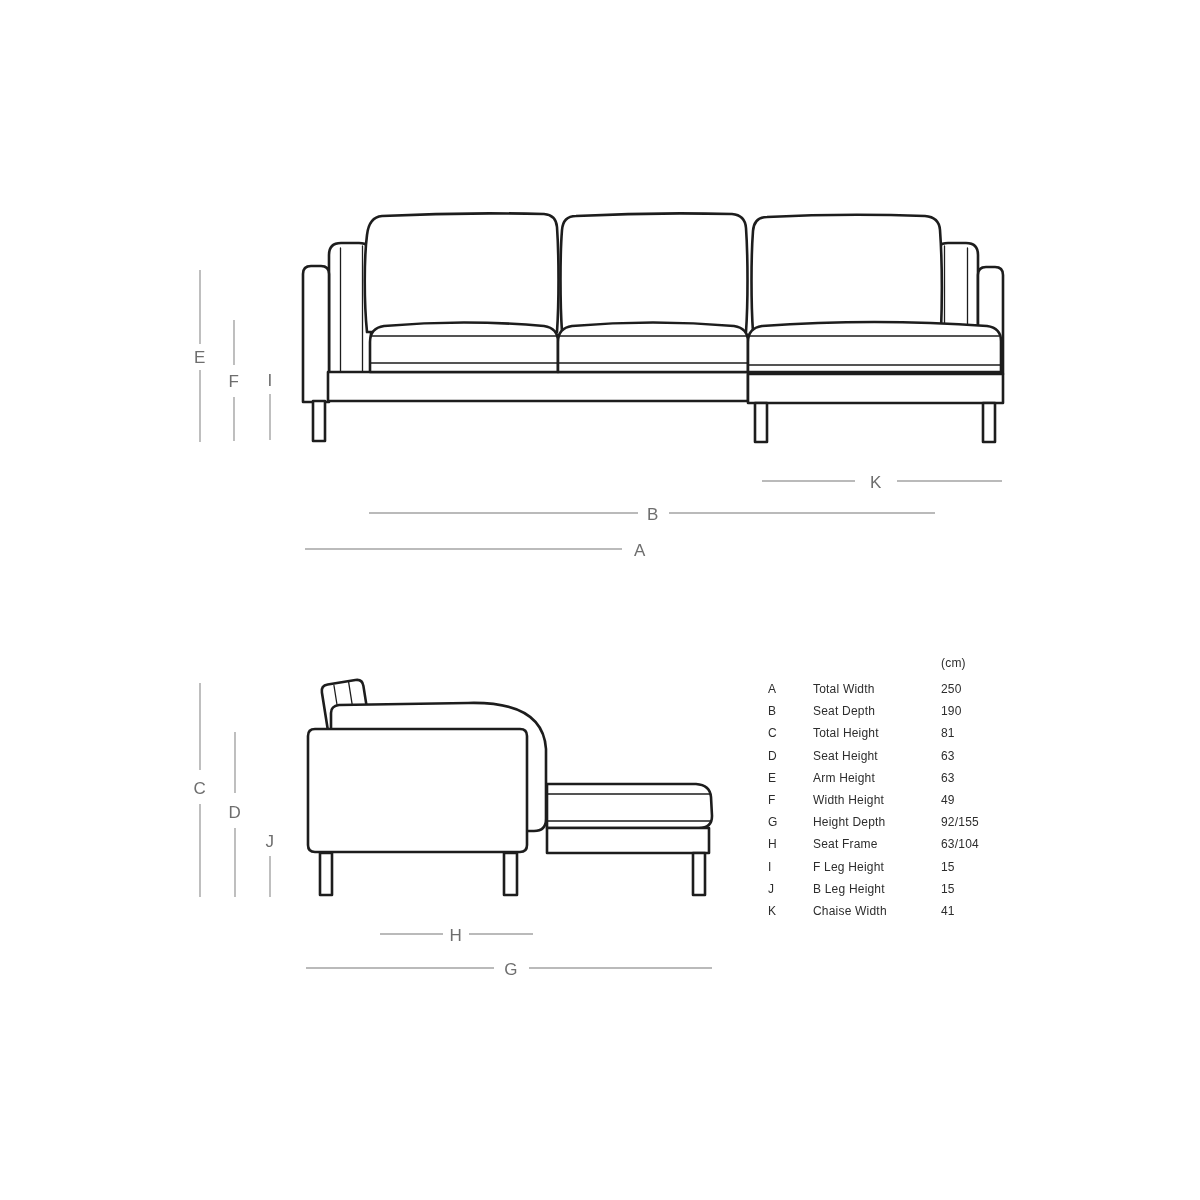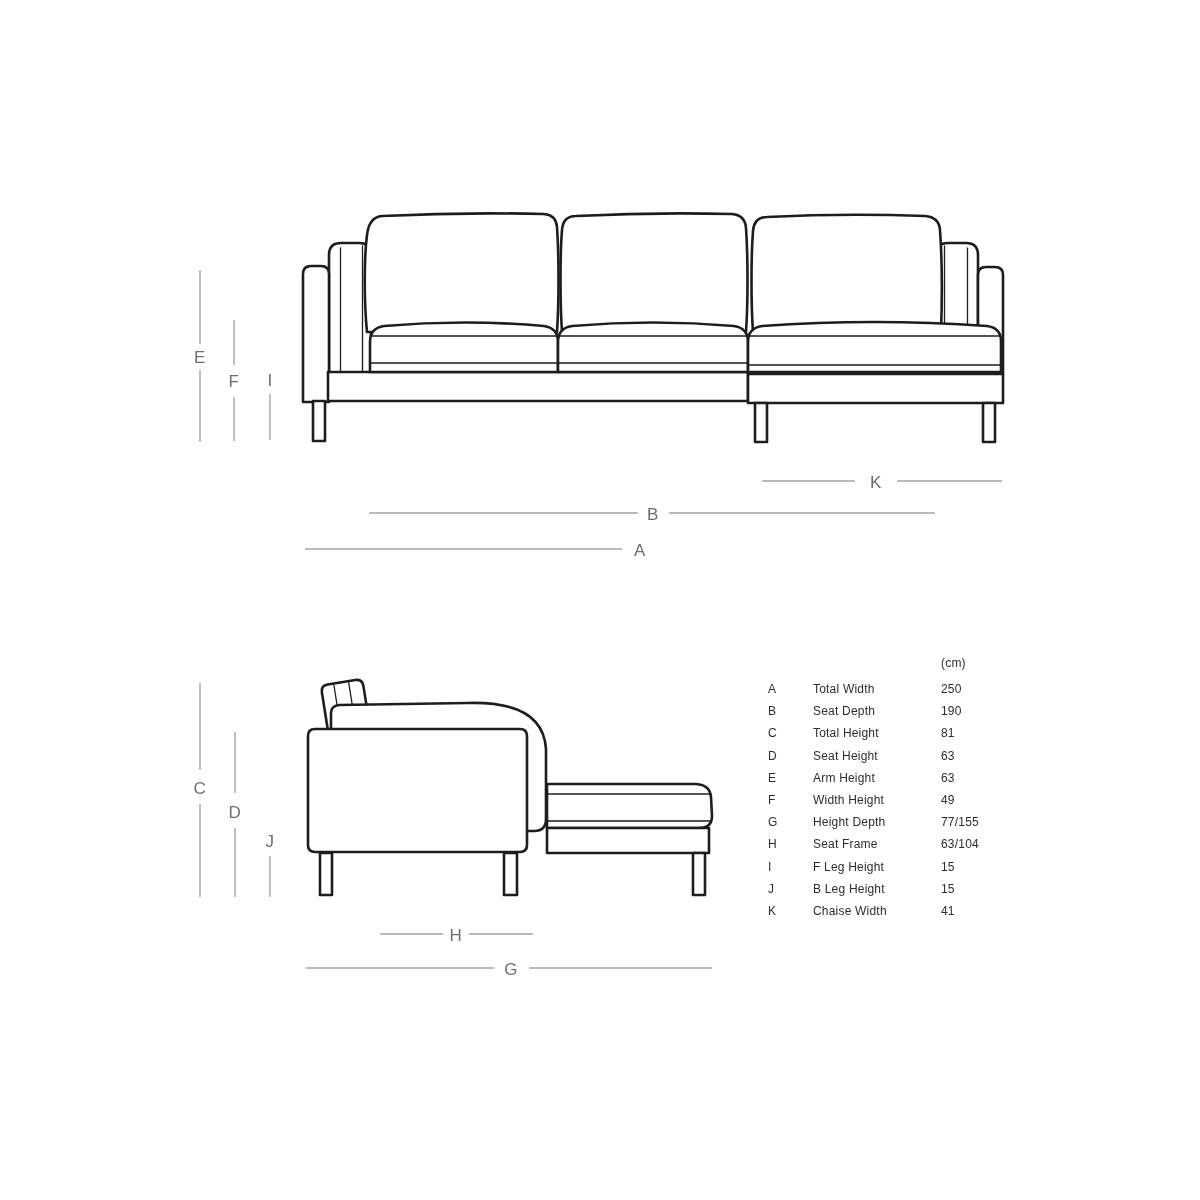--- a/index.html
+++ b/index.html
@@ -128,21 +128,21 @@
       <span class="col-value">63</span>
     </div>
     <div class="row">
       <span class="col-letter">F</span>
       <span class="col-name">Width Height</span>
       <span class="col-value">49</span>
     </div>
     <div class="row">
       <span class="col-letter">G</span>
       <span class="col-name">Height Depth</span>
-      <span class="col-value">77/155</span>
+      <span class="col-value">92/155</span>
     </div>
     <div class="row">
       <span class="col-letter">H</span>
       <span class="col-name">Seat Frame</span>
       <span class="col-value">63/104</span>
     </div>
     <div class="row">
       <span class="col-letter">I</span>
       <span class="col-name">F Leg Height</span>
       <span class="col-value">15</span>

